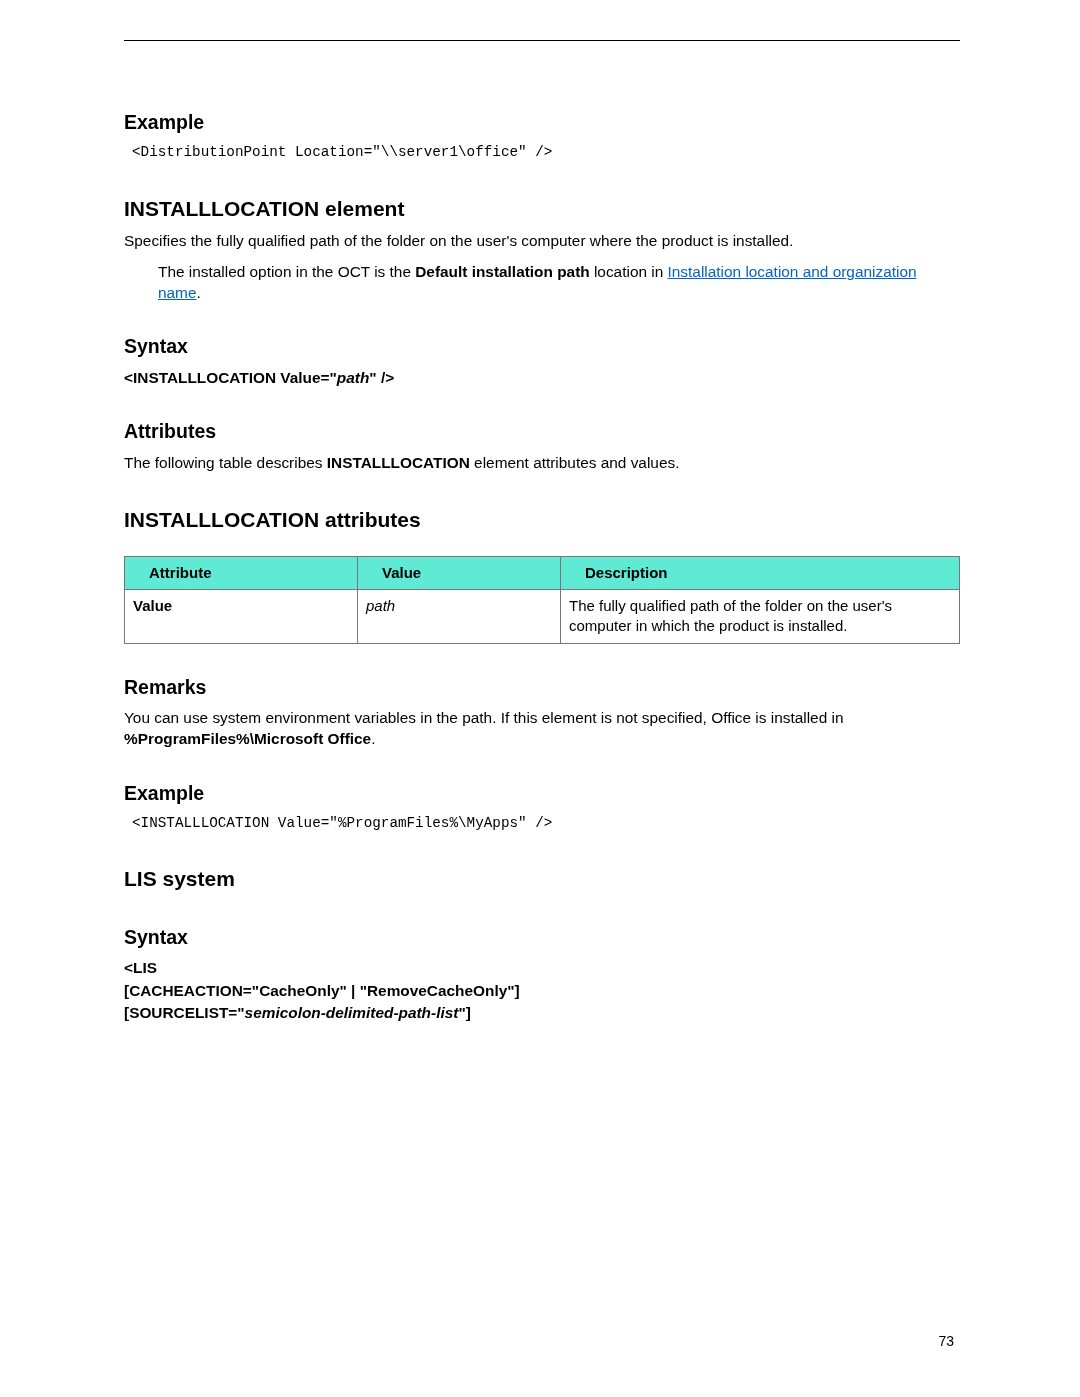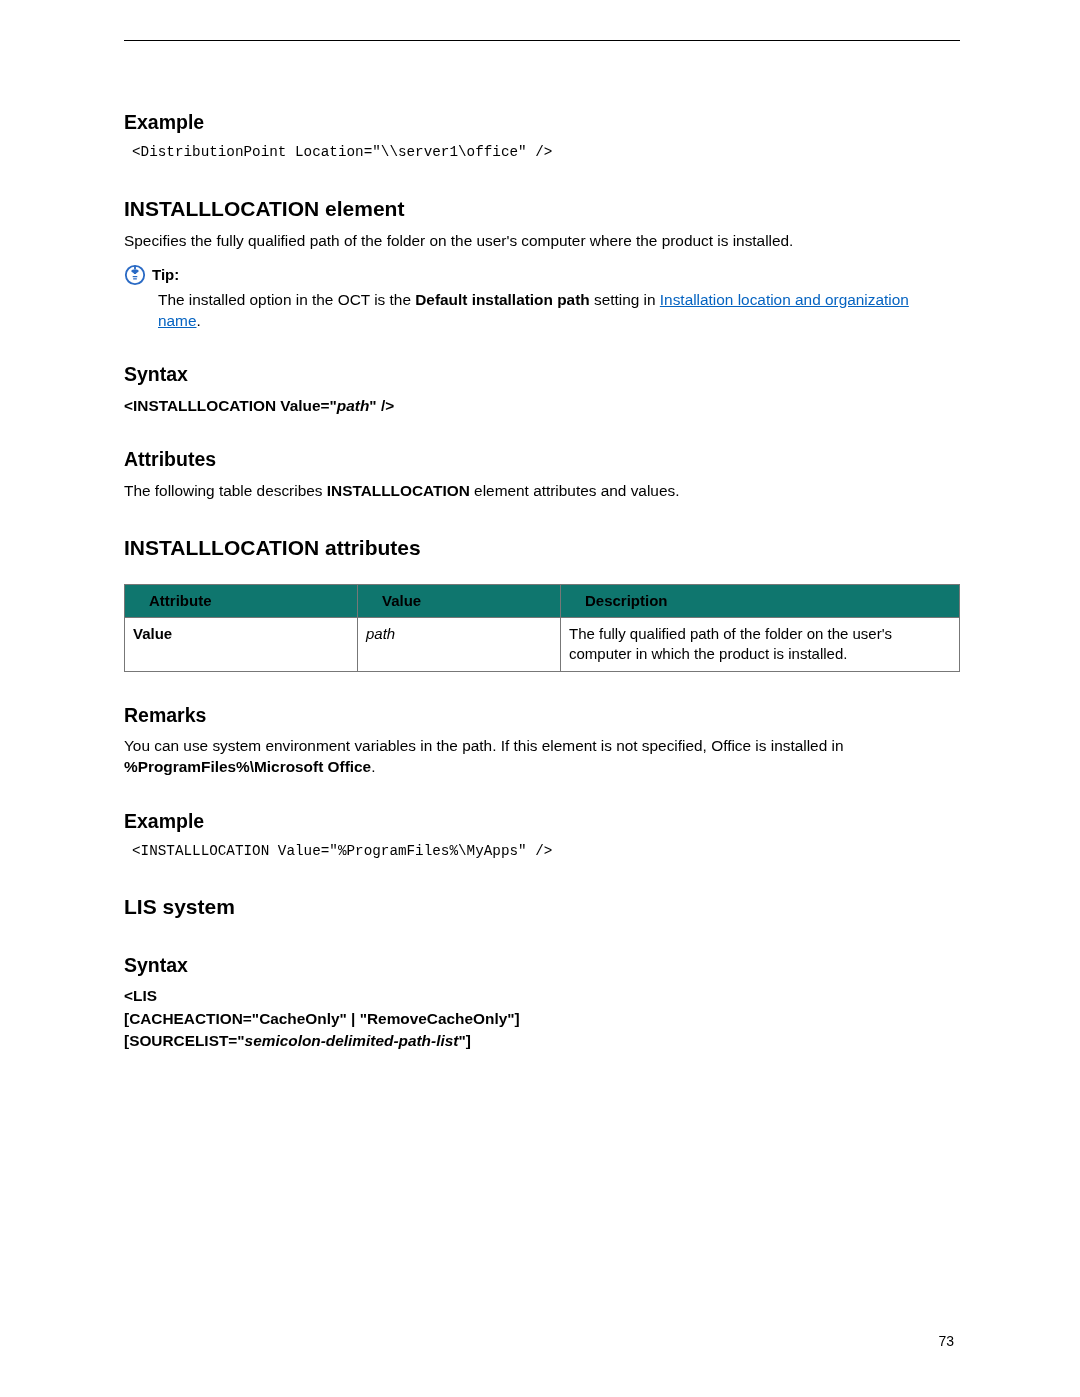--- a/index.html
+++ b/index.html
@@ -81,21 +81,21 @@
     border: 1.6px solid #777;
   }
   table.attr th, table.attr td {
     border: 1px solid #777;
     text-align: left;
     vertical-align: top;
     padding: 6px 8px;
     font-size: 15px;
   }
   table.attr th {
-    background: #0f766e;
+    background: #5eead4;
     font-weight: bold;
     padding-left: 24px;
   }
   table.attr th.col1 { width: 200px; }
   table.attr th.col2 { width: 170px; }
 
   .lis-syntax {
     margin-top: 4px;
   }
   .lis-syntax .line {
@@ -115,30 +115,22 @@
 
 <div class="page">
   <hr class="top-rule">
 
   <h2 class="heading">Example</h2>
   <div class="code">&lt;DistributionPoint Location="\\server1\office" /&gt;</div>
 
   <h2 class="heading bigger">INSTALLLOCATION element</h2>
   <p class="body">Specifies the fully qualified path of the folder on the user's computer where the product is installed.</p>
 
-  <div class="tip-row">
-    <svg class="tip-icon" viewBox="0 0 24 24">
-      <circle cx="12" cy="12" r="10" fill="none" stroke="#2a6ac4" stroke-width="2"></circle>
-      <path d="M12 6 L12 2" stroke="#2a6ac4" stroke-width="2"></path>
-      <path d="M8 7.5 C8 5.5 16 5.5 16 7.5 C16 9 13 9.5 13 11 L11 11 C11 9 8 9.5 8 7.5 Z M9.5 13 h5 v1.5 h-5 Z M10 15.5 h4 v1.5 h-4 Z" fill="#2a6ac4"></path>
-    </svg>
-    <span class="tip-label">Tip:</span>
-  </div>
   <p class="tip-body">
-    <span>The installed option in the OCT is the </span><span class="bold">Default installation path</span><span> setting in </span><a href="#" class="link">Installation location and organization name</a><span>.</span>
+    <span>The installed option in the OCT is the </span><span class="bold">Default installation path</span><span> location in </span><a href="#" class="link">Installation location and organization name</a><span>.</span>
   </p>
 
   <h2 class="heading">Syntax</h2>
   <div class="syntax-line">
     <span>&lt;INSTALLLOCATION Value="</span><span class="ital">path</span><span>" /&gt;</span>
   </div>
 
   <h2 class="heading">Attributes</h2>
   <p class="body">
     <span>The following table describes </span><span class="bold">INSTALLLOCATION</span><span> element attributes and values.</span>

